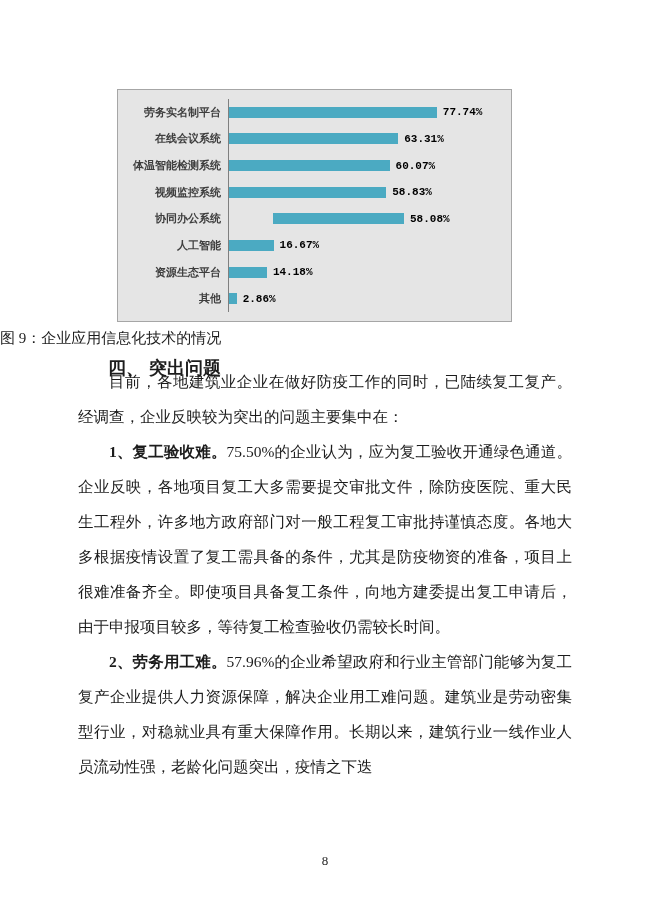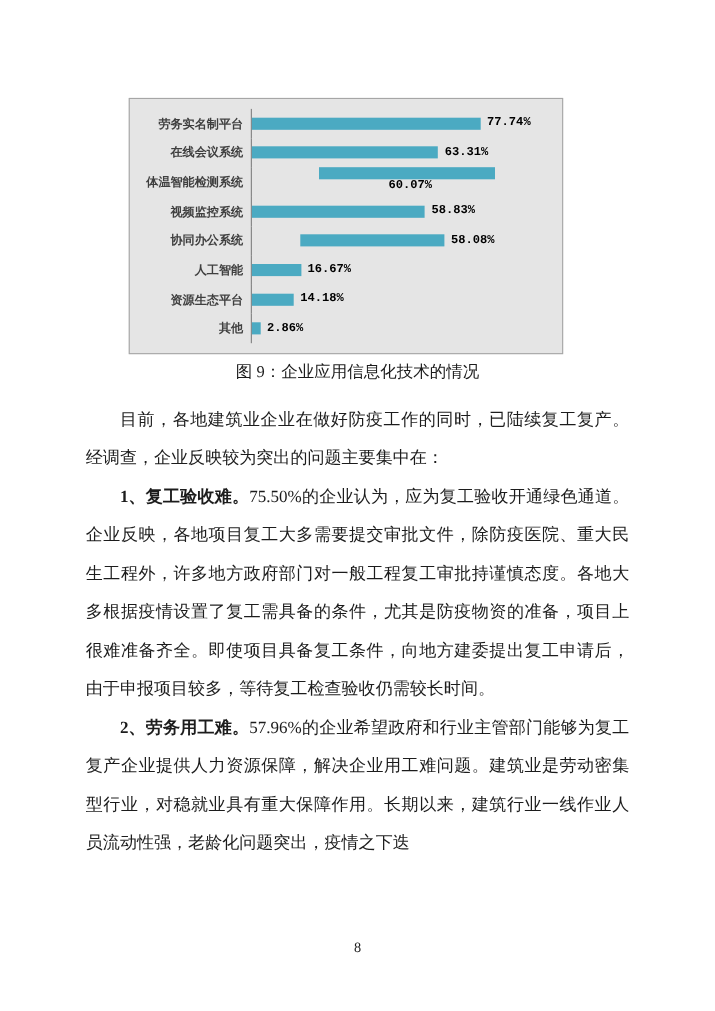--- a/index.html
+++ b/index.html
@@ -61,21 +61,20 @@
     white-space: nowrap;
     font-family: Liberation Mono, monospace;
   }
 
   
   .caption {
     position: absolute;
     top: 329px;
     left: 0;
     width: 650px;
-    text-align: center;
     font-size: 15px;
     color: #1c1c1c;
   }
   .heading {
     position: absolute;
     top: 356px;
     left: 78px;
     width: 494px;
     padding-left: 30px;
     box-sizing: border-box;
@@ -123,21 +122,21 @@
             <span class="chart-val">77.74%</span>
           </div>
         </div><div class="chart-row">
           <div class="chart-cat">在线会议系统</div>
           <div class="chart-bar-area" style="border-left-color: rgb(127, 127, 127);">
             <div class="chart-bar" style="width: 60.0095%; background: rgb(75, 170, 194);"></div>
             <span class="chart-val">63.31%</span>
           </div>
         </div><div class="chart-row">
           <div class="chart-cat">体温智能检测系统</div>
-          <div class="chart-bar-area" style="border-left-color: rgb(127, 127, 127); flex-direction: column;">
+          <div class="chart-bar-area" style="border-left-color: rgb(127, 127, 127);">
             <div class="chart-bar" style="width: 56.9384%; background: rgb(75, 170, 194);"></div>
             <span class="chart-val">60.07%</span>
           </div>
         </div><div class="chart-row">
           <div class="chart-cat">视频监控系统</div>
           <div class="chart-bar-area" style="border-left-color: rgb(127, 127, 127);">
             <div class="chart-bar" style="width: 55.763%; background: rgb(75, 170, 194);"></div>
             <span class="chart-val">58.83%</span>
           </div>
         </div><div class="chart-row">
@@ -162,20 +161,21 @@
           <div class="chart-cat">其他</div>
           <div class="chart-bar-area" style="border-left-color: rgb(127, 127, 127);">
             <div class="chart-bar" style="width: 2.7109%; background: rgb(75, 170, 194);"></div>
             <span class="chart-val">2.86%</span>
           </div>
         </div></div>
   </div>
 
   <div class="caption">图 9：企业应用信息化技术的情况</div>
 
+  <div class="heading">四、 突出问题</div>
 
   <div class="body-text">
     <p class="para"><b class="lead"></b><span>目前，各地建筑业企业在做好防疫工作的同时，已陆续复工复产。经调查，企业反映较为突出的问题主要集中在：</span></p>
     <p class="para"><b class="lead">1、复工验收难。</b><span>75.50%的企业认为，应为复工验收开通绿色通道。企业反映，各地项目复工大多需要提交审批文件，除防疫医院、重大民生工程外，许多地方政府部门对一般工程复工审批持谨慎态度。各地大多根据疫情设置了复工需具备的条件，尤其是防疫物资的准备，项目上很难准备齐全。即使项目具备复工条件，向地方建委提出复工申请后，由于申报项目较多，等待复工检查验收仍需较长时间。</span></p>
     <p class="para"><b class="lead">2、劳务用工难。</b><span>57.96%的企业希望政府和行业主管部门能够为复工复产企业提供人力资源保障，解决企业用工难问题。建筑业是劳动密集型行业，对稳就业具有重大保障作用。长期以来，建筑行业一线作业人员流动性强，老龄化问题突出，疫情之下迭</span></p>
   </div>
 
   <div class="page-number">8</div>
 
 </div>

